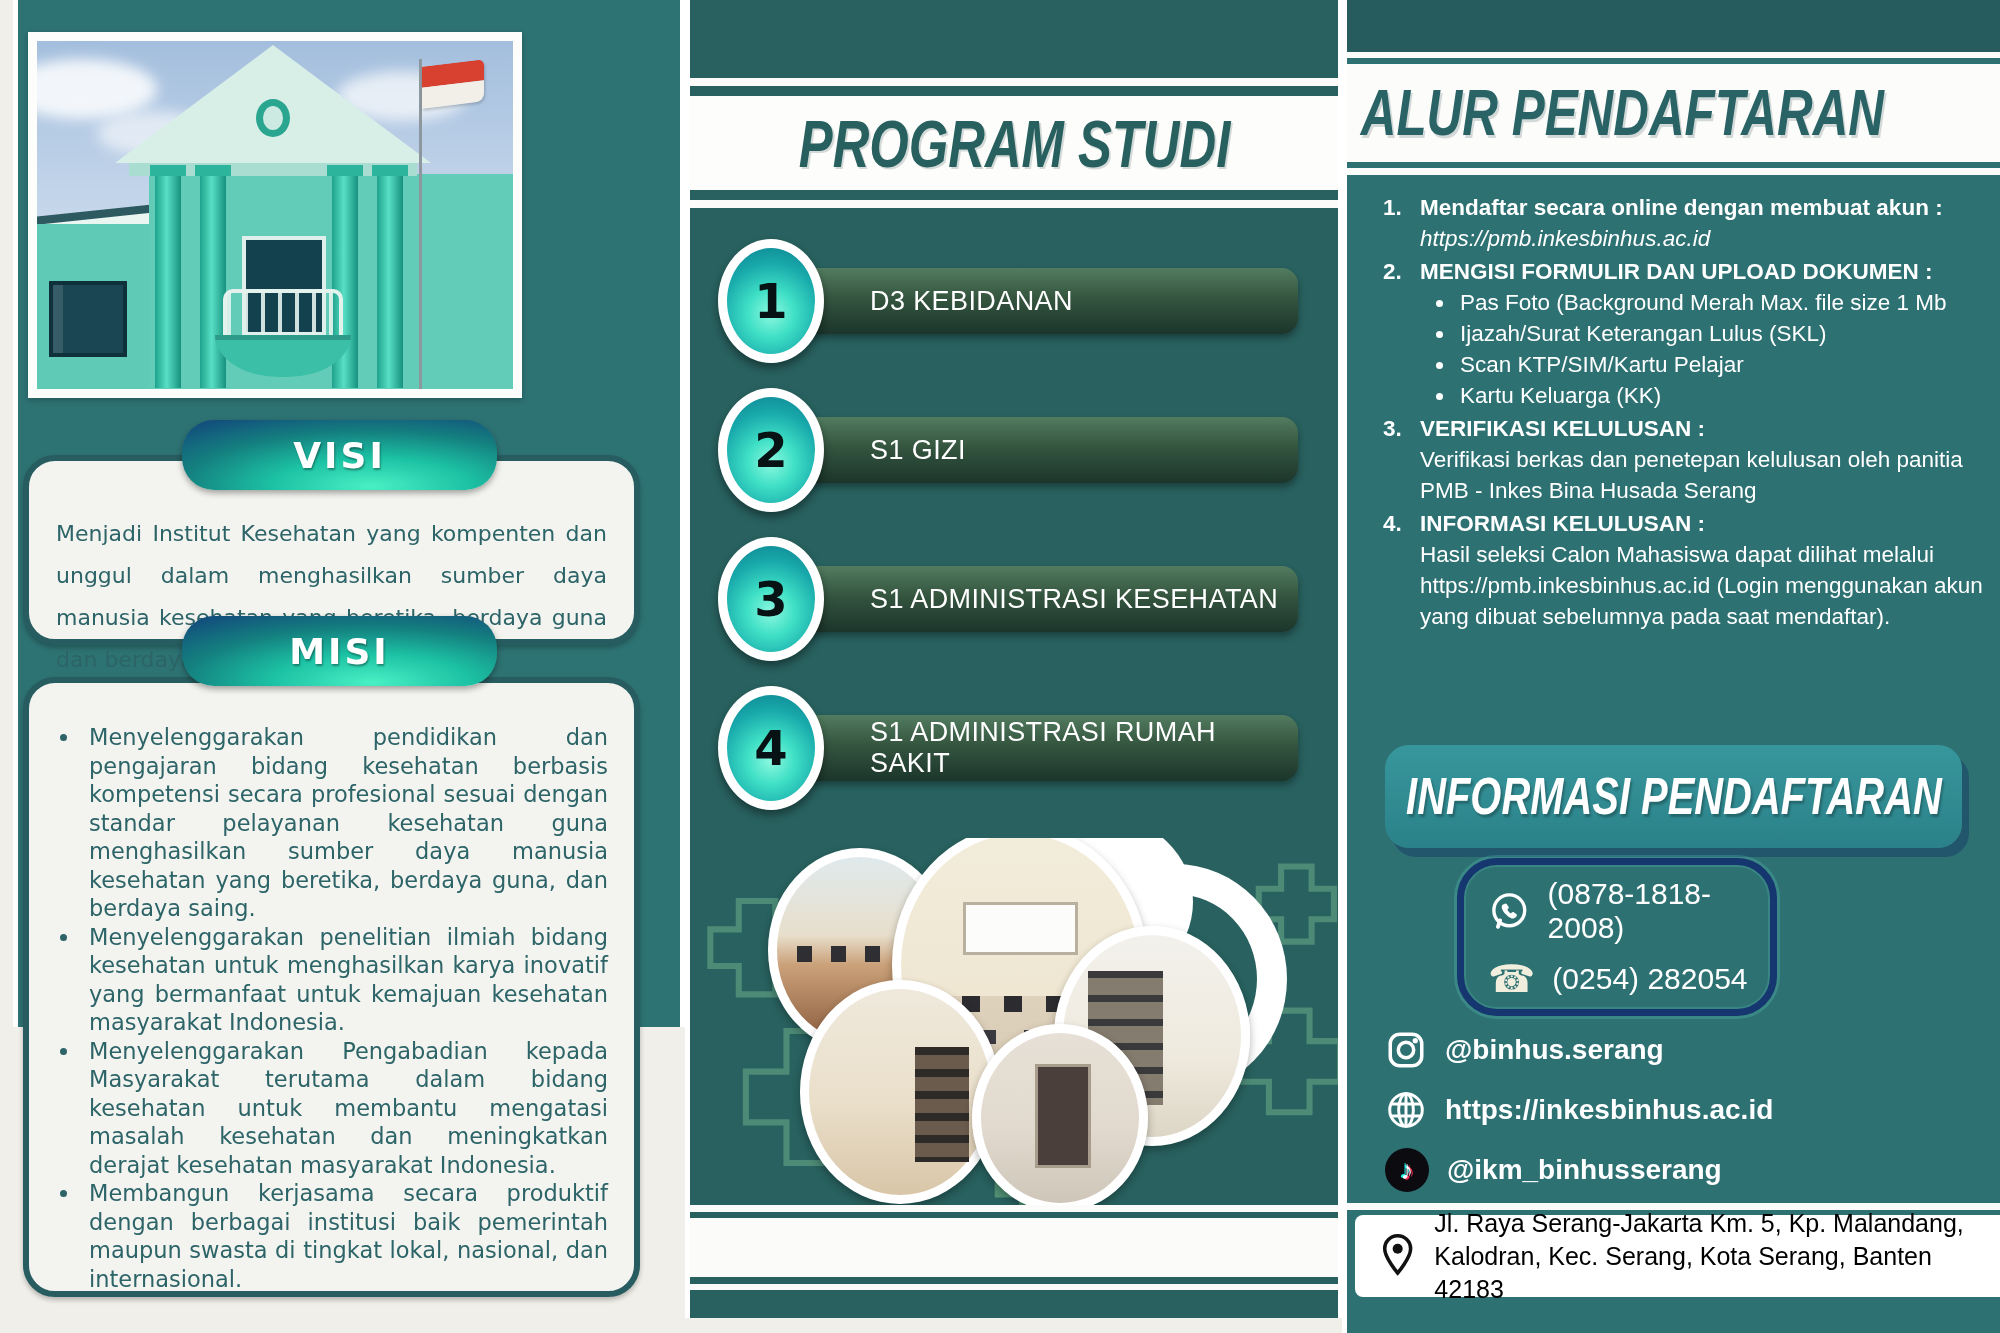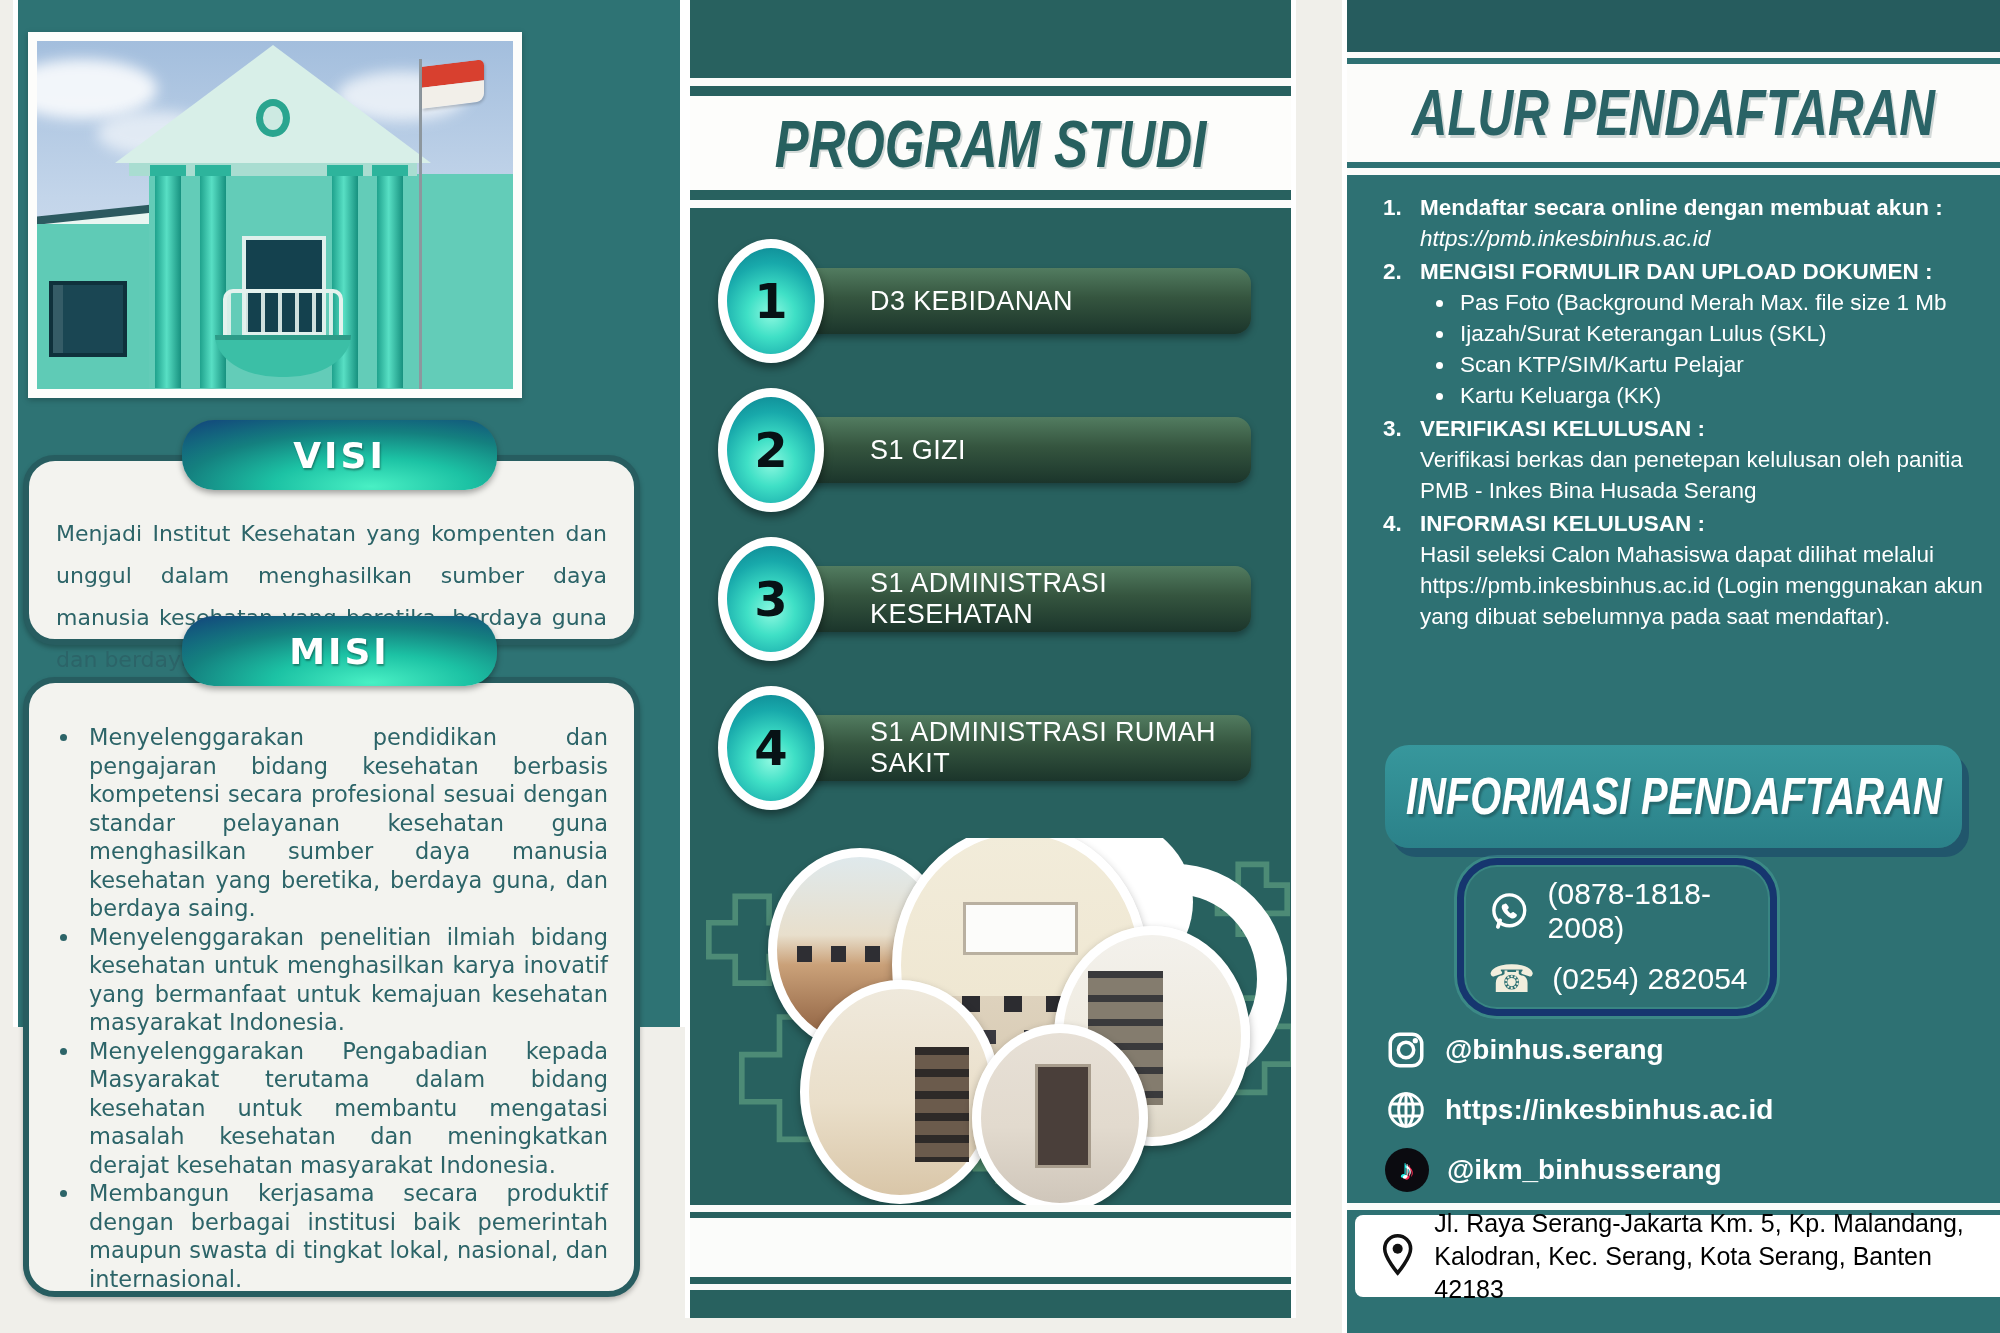--- a/index.html
+++ b/index.html
@@ -60,21 +60,21 @@
   .card { position:absolute; left:5px; width:617px; background:#f3f3ef;
     border:6px solid #275d60; border-radius:32px; color:#2c6468; z-index:2;
     box-shadow:0 3px 5px rgba(0,0,0,.25); }
   .visi-card { top:455px; height:190px; padding:52px 27px 8px 27px; }
   .visi-card p { font-size:22px; line-height:42px; text-align:justify; }
   .misi-card { top:677px; height:620px; padding:40px 26px 8px 22px; }
   .misi-card ul { list-style:disc; padding-left:30px; }
   .misi-card li { font-size:22.5px; line-height:28.5px; text-align:justify; padding-left:8px; }
 
   
-  .middle-panel { left:690px; width:601px; height:1318px; background:#28615f;
+  .middle-panel { left:690px; width:648px; height:1318px; background:#28615f;
     box-shadow:-5px 0 0 #ffffff, 5px 0 0 #ffffff; }
   .hline { position:absolute; left:0; right:0; background:#fbfcfa; }
   .m-line1 { top:78px; height:8px; } .m-line2 { top:200px; height:8px; }
   .m-banner { position:absolute; left:0; right:0; top:96px; height:94px; background:#fdfdfb;
     display:flex; align-items:center; justify-content:center; }
   .display { font-family:"Liberation Sans", sans-serif; font-weight:700; font-style:italic; }
   .m-banner span { display:inline-block; font-size:54px; color:#27605f;
     transform:scale(.94,1.24); letter-spacing:0; text-shadow:2px 2px 0 rgba(30,60,60,.18); }
 
   .prog-row { position:absolute; left:0; width:100%; height:134px; }
@@ -124,21 +124,21 @@
   .m-line3 { top:1205px; height:7px; }
   .m-band { position:absolute; left:0; right:0; top:1218px; height:59px; background:#fbfcfa; }
   .m-line4 { top:1284px; height:6px; }
 
   
   .right-panel { left:1347px; width:653px; height:1333px; background:#2e7173;
     box-shadow:-5px 0 0 #ffffff; }
   .r-topband { position:absolute; left:0; right:0; top:0; height:52px; background:#265c5e; }
   .r-line1 { top:52px; height:6px; }
   .r-banner { position:absolute; left:0; right:0; top:64px; height:98px; background:#fcfcfa;
-    display:flex; align-items:center; justify-content:center; }
+    display:flex; align-items:center; justify-content:flex-start; }
   .r-banner span { display:inline-block; font-size:52px; color:#2a6366;
     transform:scale(.95,1.24); text-shadow:2px 2px 0 rgba(30,60,60,.18); }
   .r-line1b { top:168px; height:7px; }
 
   .steps { position:absolute; left:36px; right:14px; top:192px; color:#fff;
     font-family:"Liberation Sans",sans-serif; font-size:22.5px; line-height:31px; }
   .step { display:flex; gap:9px; margin-bottom:2px; }
   .step-no { font-weight:700; min-width:28px; }
   .step-title { font-weight:700; }
   .step-link { font-style:italic; }

